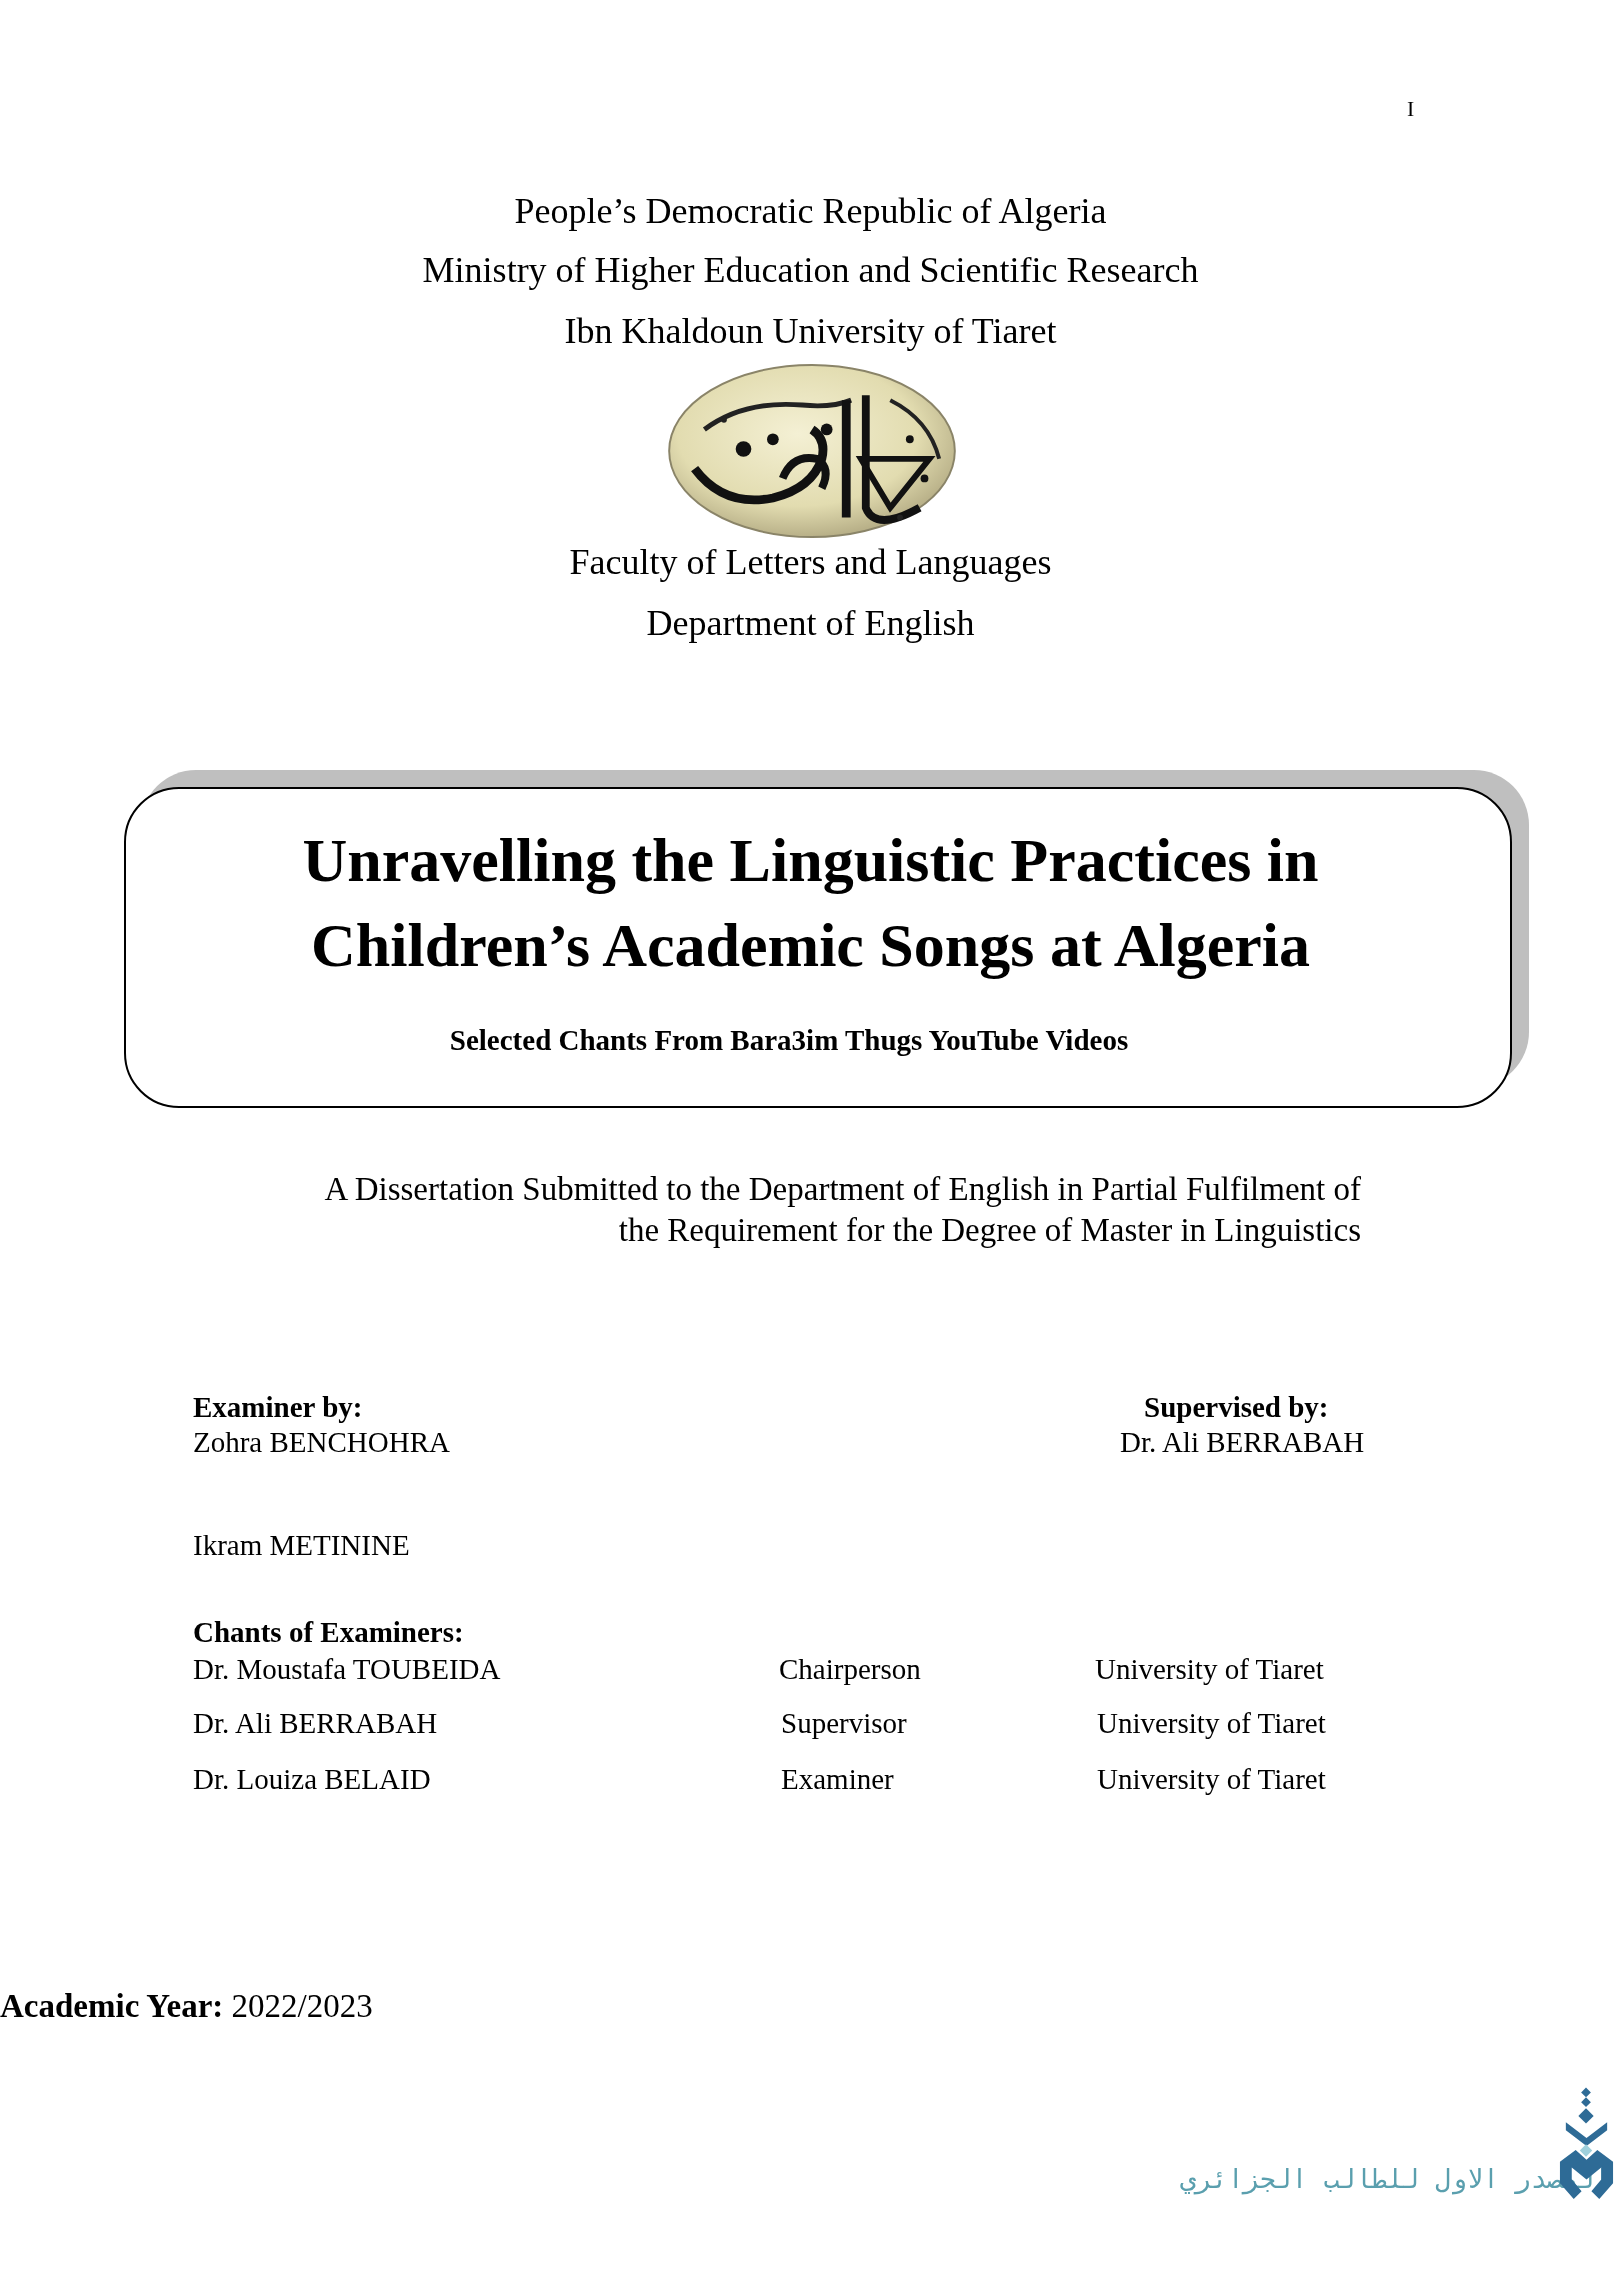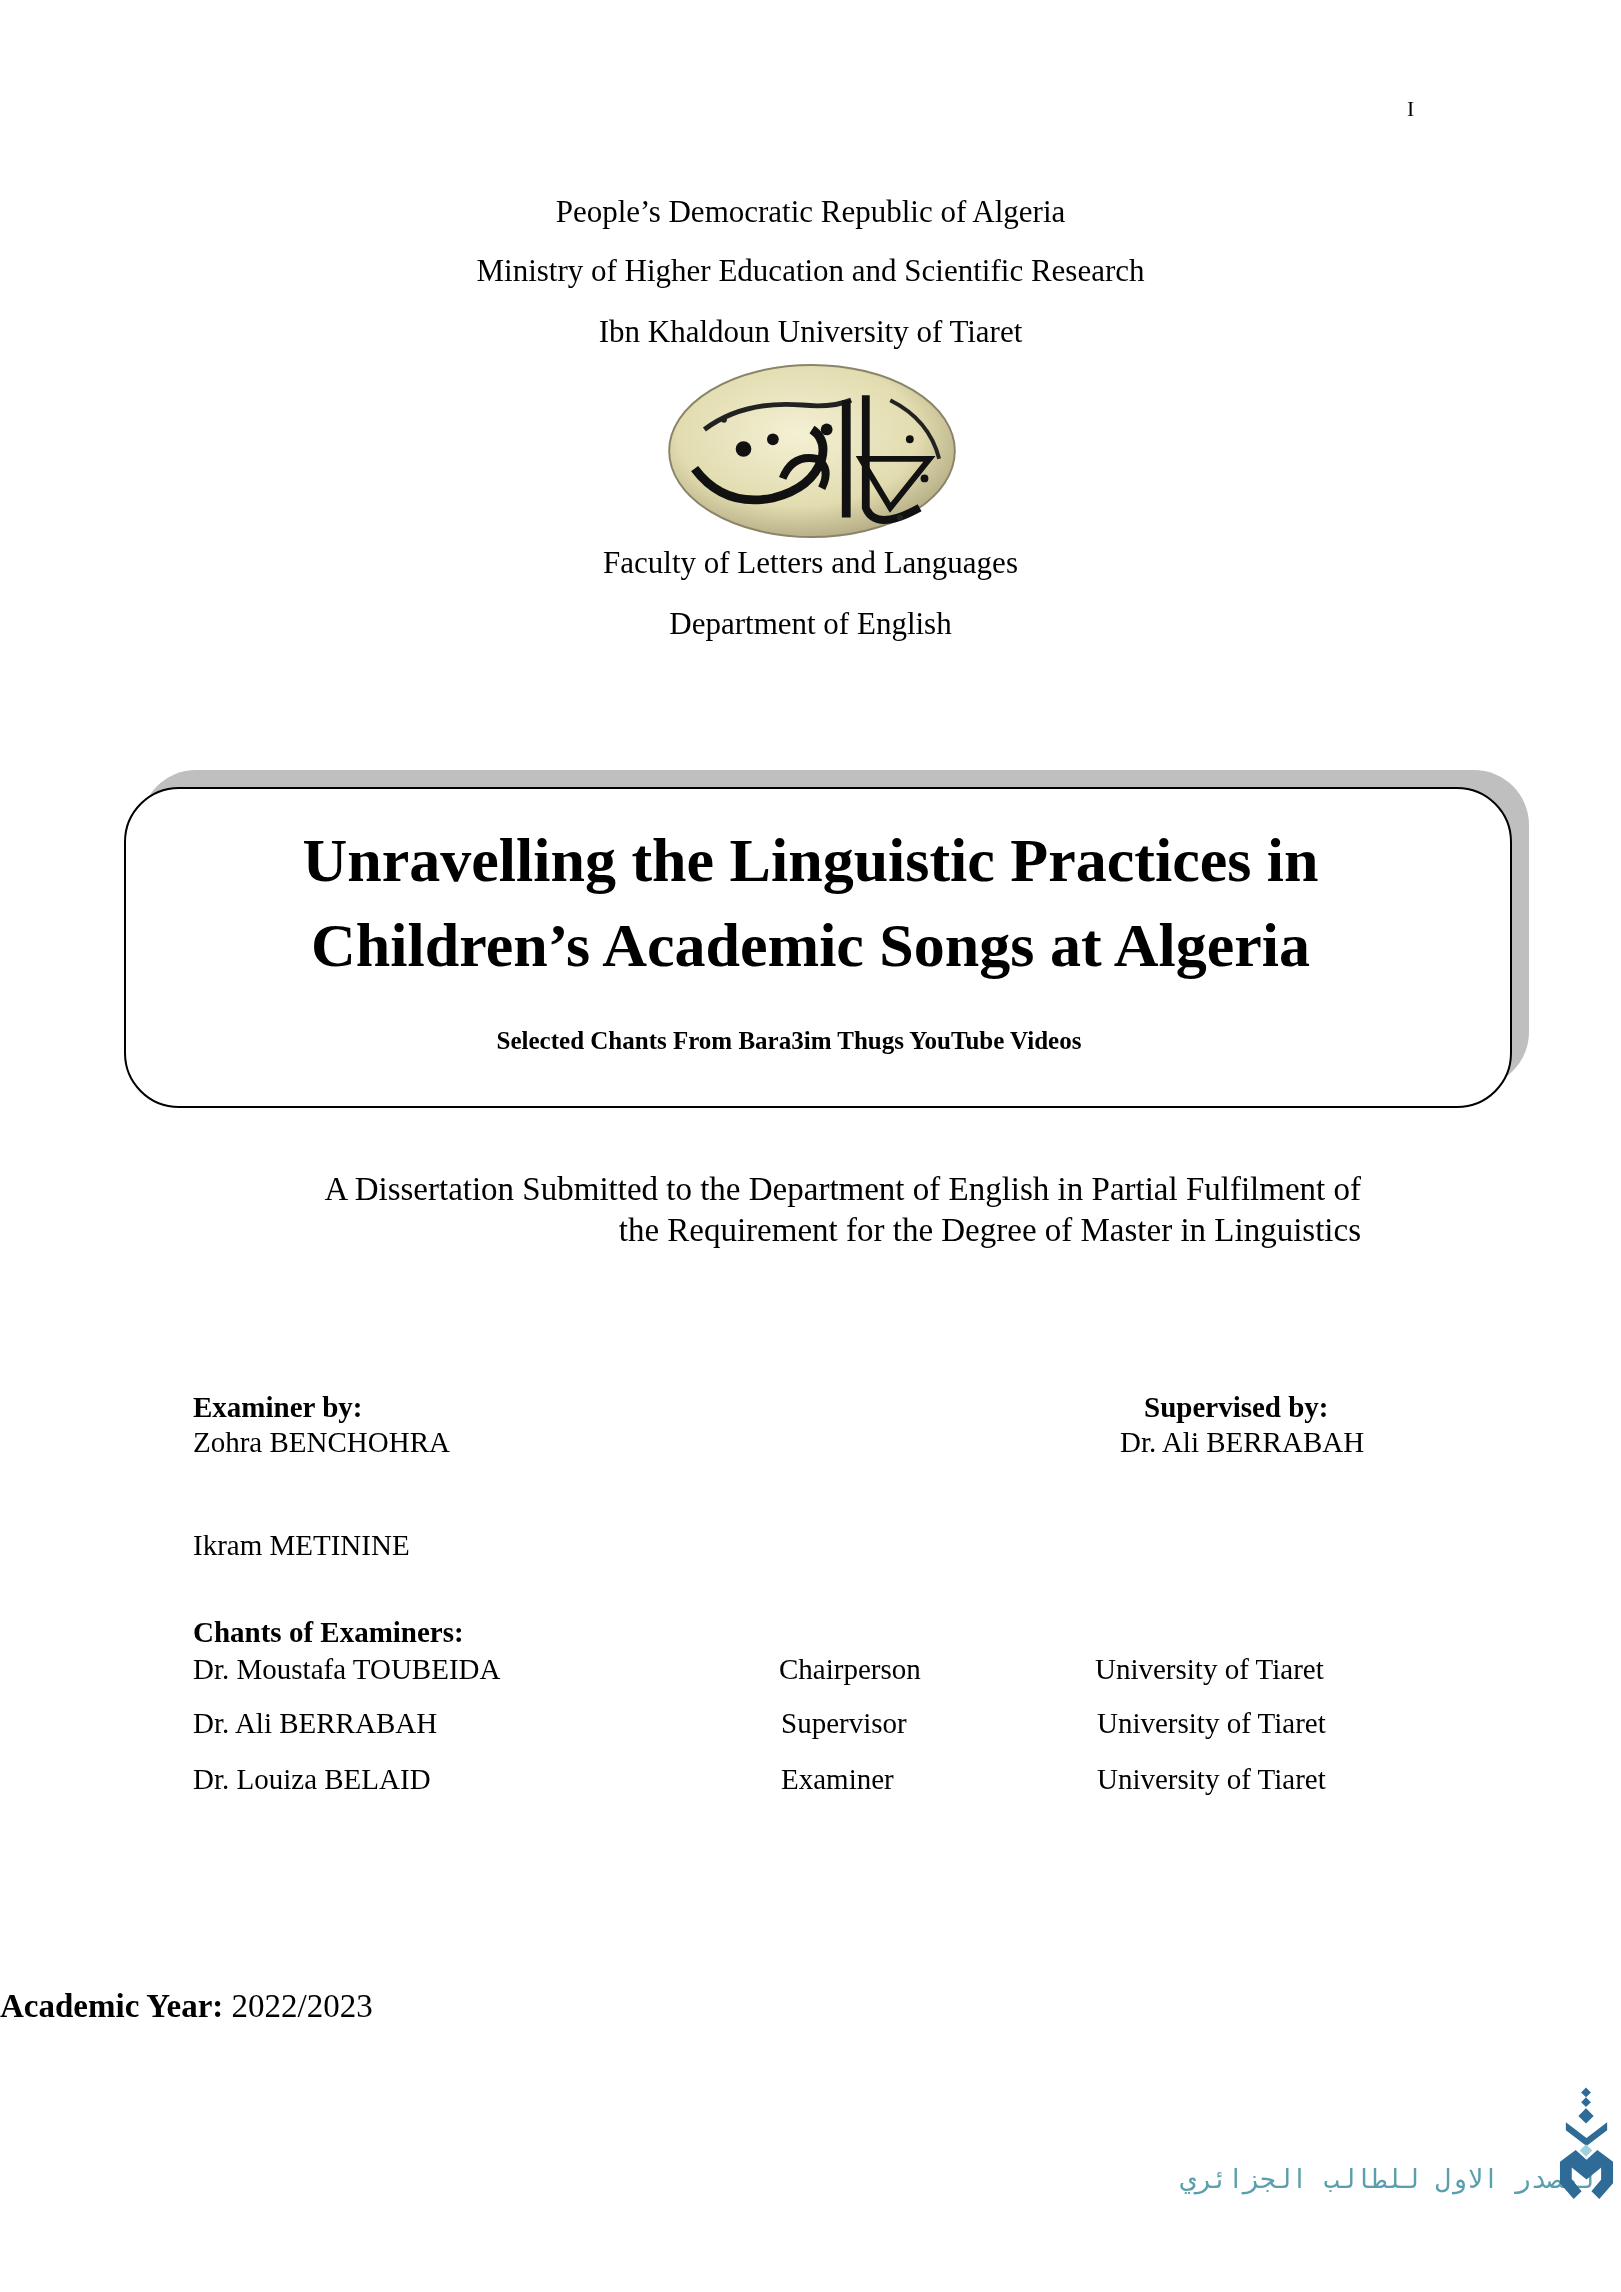--- a/index.html
+++ b/index.html
@@ -17,21 +17,21 @@
     }
     .abs { position: absolute; }
     .page-number {
       left: 1407px; top: 96px;
       font-size: 21.6px;
       line-height: 27.4px;
     }
     .center-line {
       left: 0; width: 1621px;
       text-align: center;
-      font-size: 31px;
+      font-size: 36px;
       line-height: 39px;
       white-space: nowrap;
     }
     .logo {
       left: 665px; top: 361px;
       width: 294px; height: 180px;
     }
     
     .title-shadow {
       left: 141px; top: 770px;
@@ -51,21 +51,21 @@
       text-align: center;
       font-weight: bold;
       font-size: 62px;
       line-height: 74px;
       white-space: nowrap;
     }
     .subtitle-line {
       left: 0; width: 1578px;
       text-align: center;
       font-weight: bold;
-      font-size: 25px;
+      font-size: 29px;
       line-height: 43px;
       white-space: nowrap;
     }
     .diss-line {
       left: 0; width: 1361px;
       text-align: right;
       font-size: 33px;
       line-height: 41px;
       white-space: nowrap;
       margin-top: 32px;

